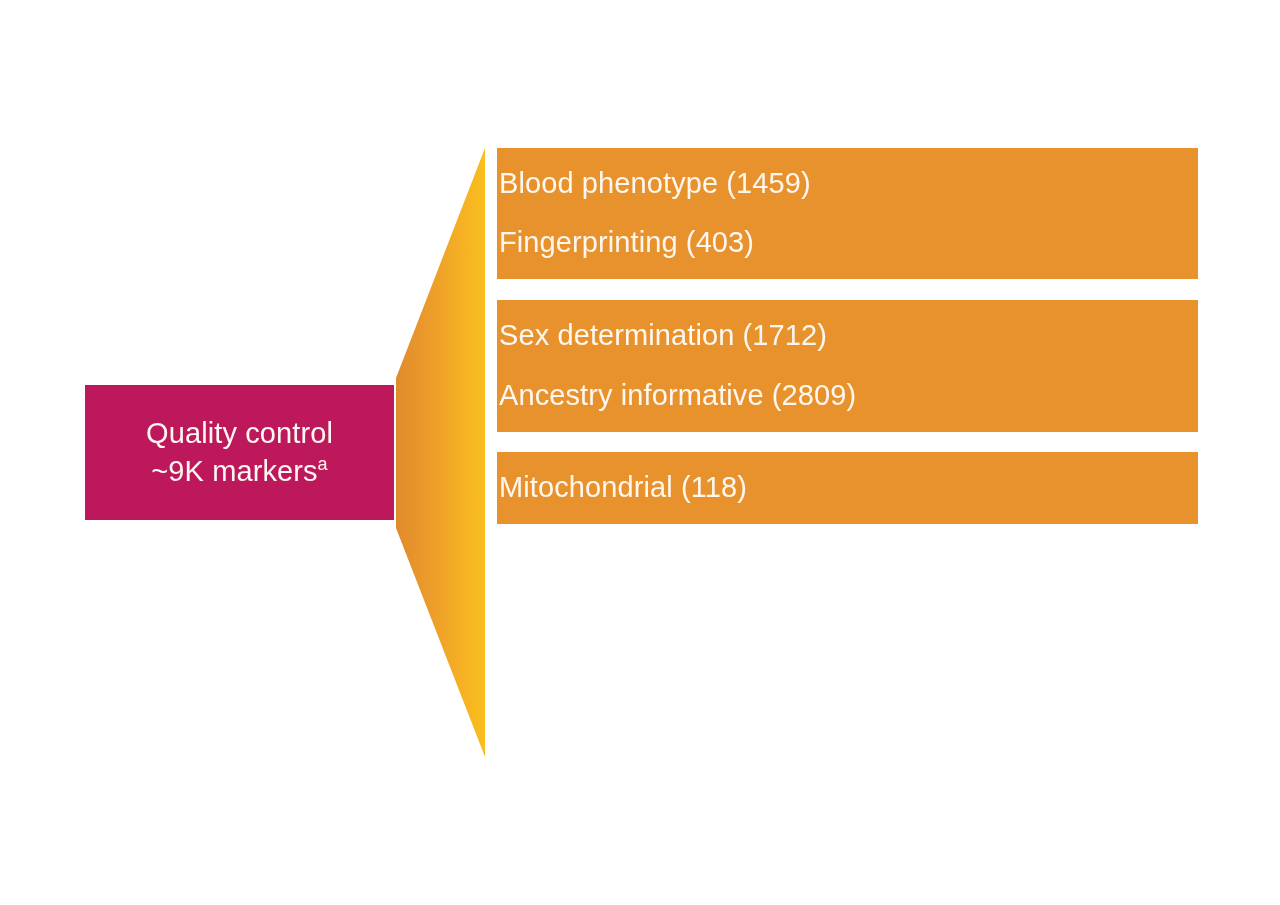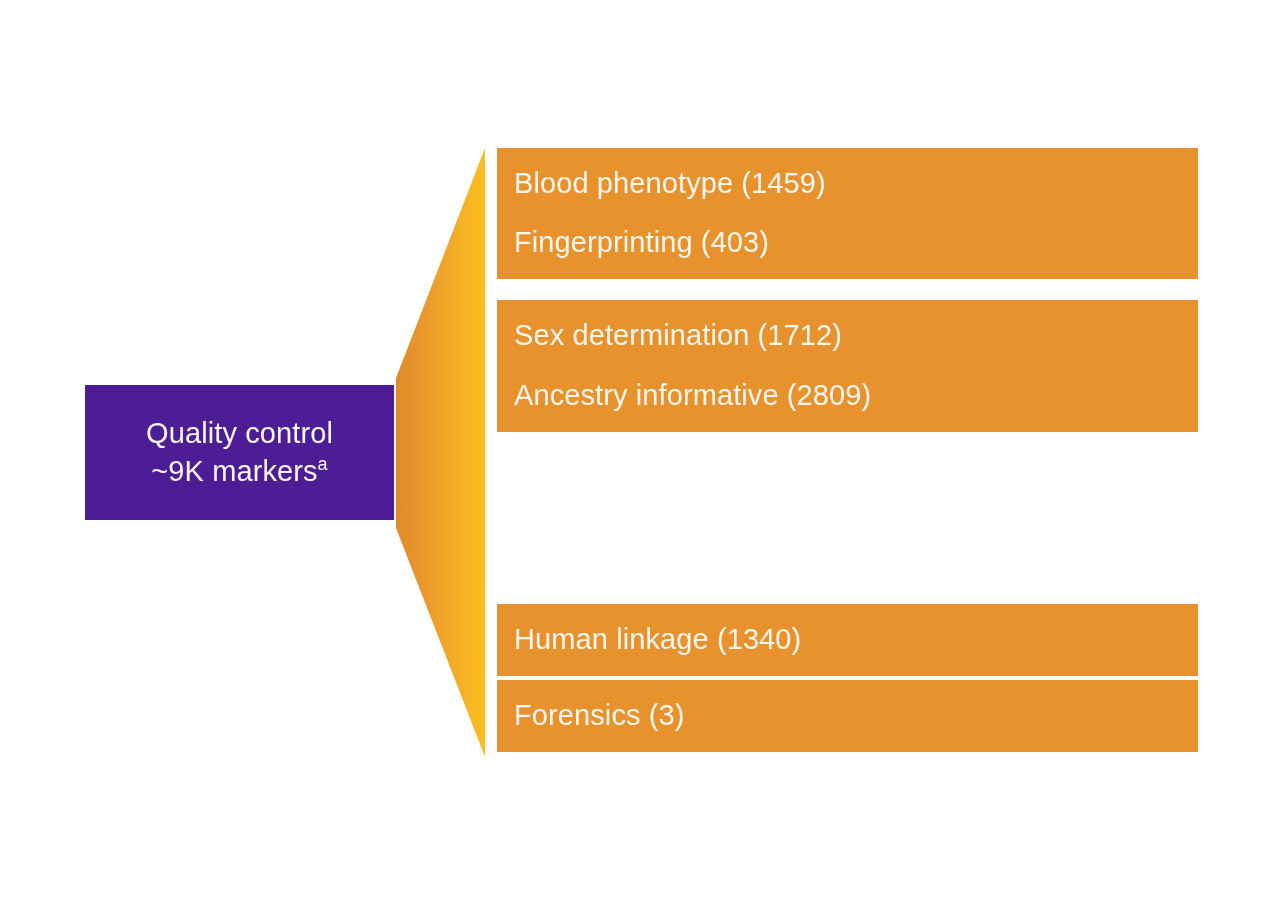--- a/index.html
+++ b/index.html
@@ -23,21 +23,21 @@
     height: 905px;
   }
 
   
   .source-box {
     position: absolute;
     left: 85px;
     top: 385px;
     width: 309px;
     height: 135px;
-    background: #4c1d95;
+    background: #be185d;
     display: flex;
     align-items: center;
     justify-content: center;
     box-sizing: border-box;
   }
   .source-label {
     color: #FDF7EF;
     font-size: 29px;
     line-height: 1.28;
     text-align: center;
@@ -74,21 +74,21 @@
     height: 72px;
     background: #E8922E;
     display: flex;
     align-items: center;
     box-sizing: border-box;
   }
   .bar-label {
     color: #FDF7EF;
     font-size: 29px;
     line-height: 1.1;
-    padding-left: 17px;
+    padding-left: 2px;
     letter-spacing: 0.1px;
     white-space: nowrap;
   }
 </style>
 </head>
 <body>
 
 <div id="diagram">
 
   <div class="source-box">
@@ -114,21 +114,18 @@
     </div>
     <div class="bar" style="top:59px">
       <span class="bar-label">Fingerprinting (403)</span>
     </div>
     <div class="bar" style="top:152px">
       <span class="bar-label">Sex determination (1712)</span>
     </div>
     <div class="bar" style="top:212px">
       <span class="bar-label">Ancestry informative (2809)</span>
     </div>
-    <div class="bar" style="top:456px">
-      <span class="bar-label">Human linkage (1340)</span>
-    </div>
-    <div class="bar" style="top:532px">
-      <span class="bar-label">Forensics (3)</span>
+    <div class="bar" style="top:304px">
+      <span class="bar-label">Mitochondrial (118)</span>
     </div>
   </div>
 
 </div>
 
 </body></html>

